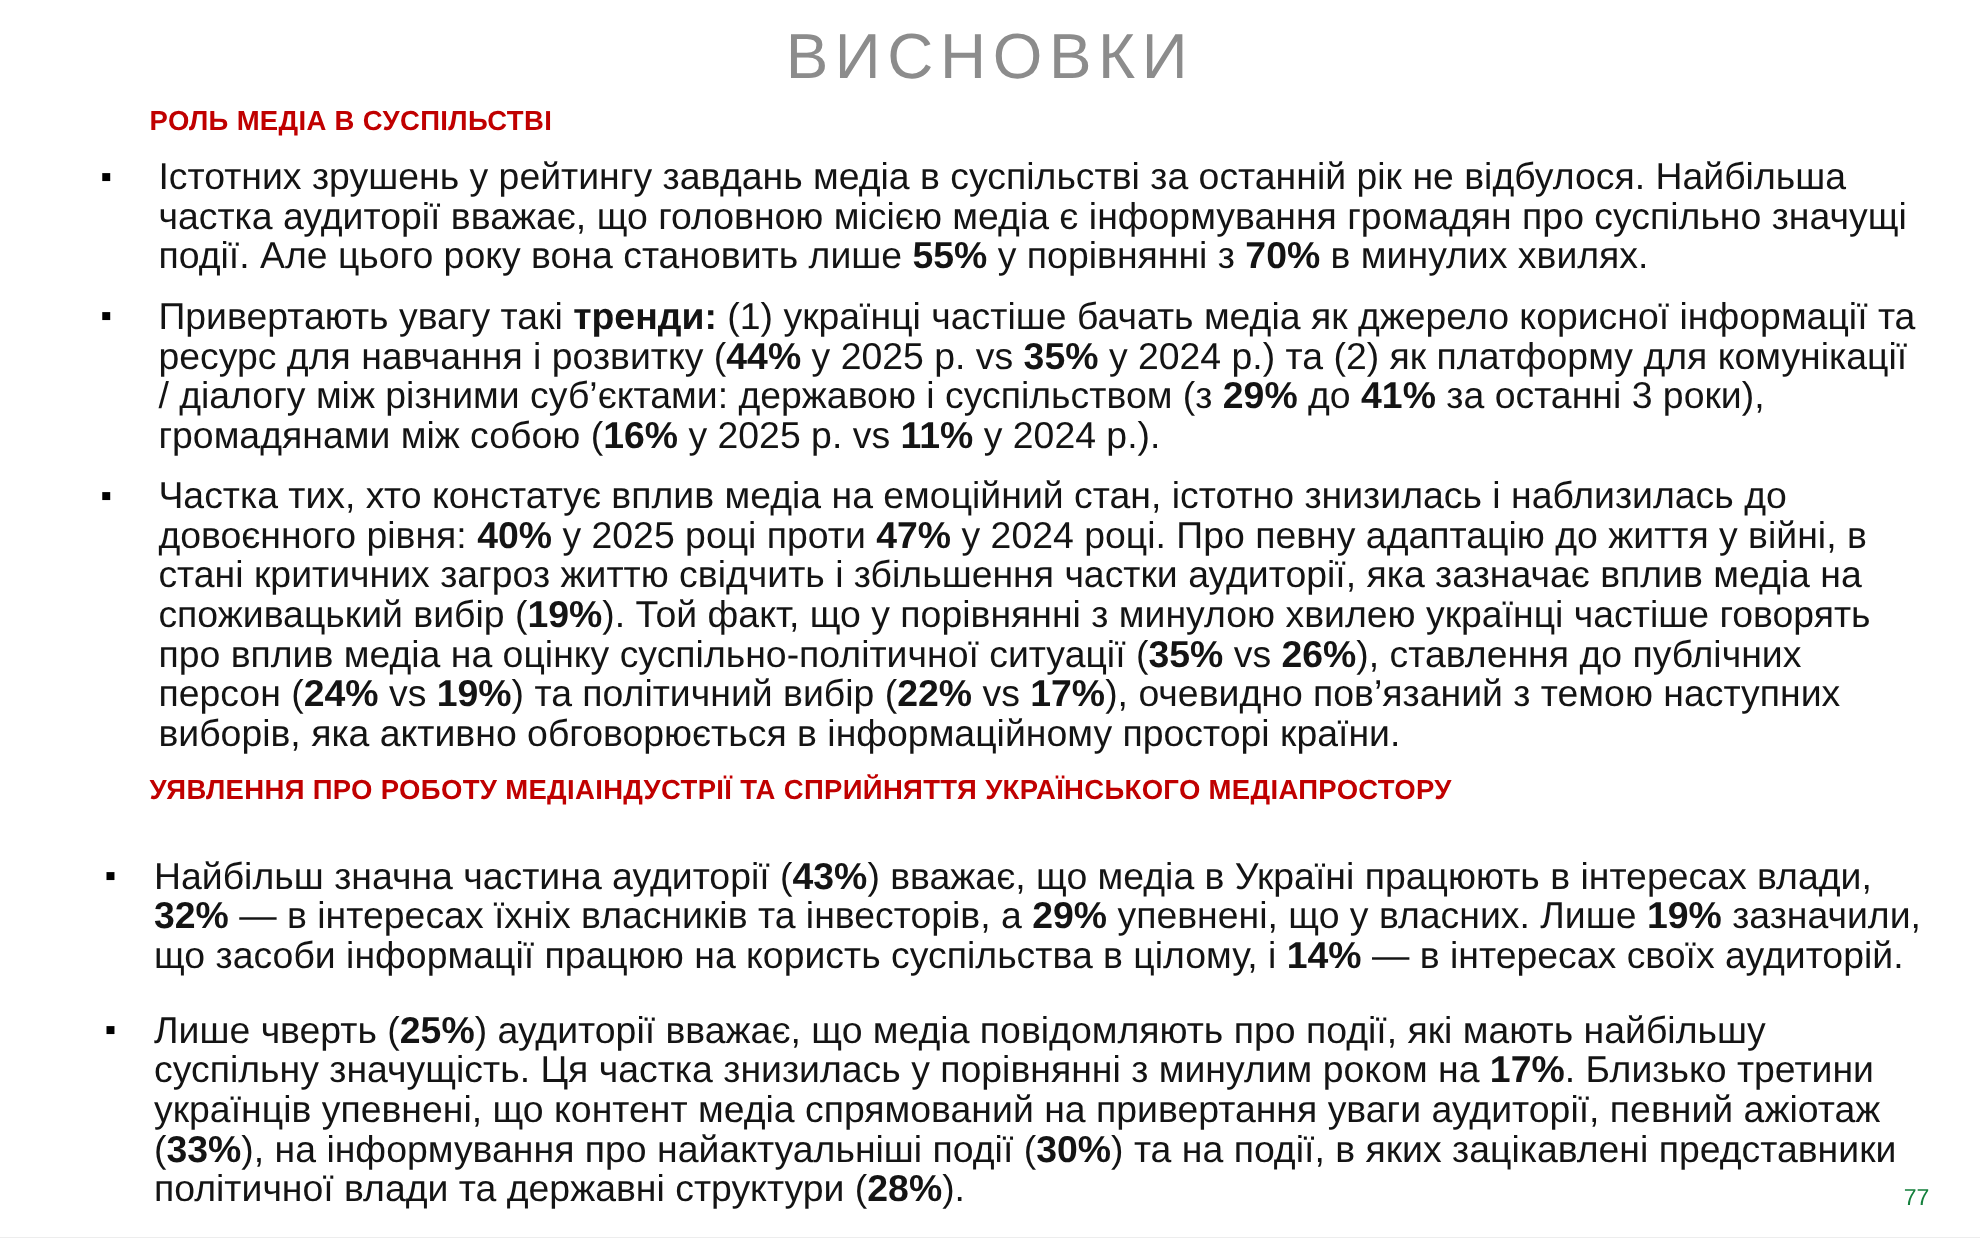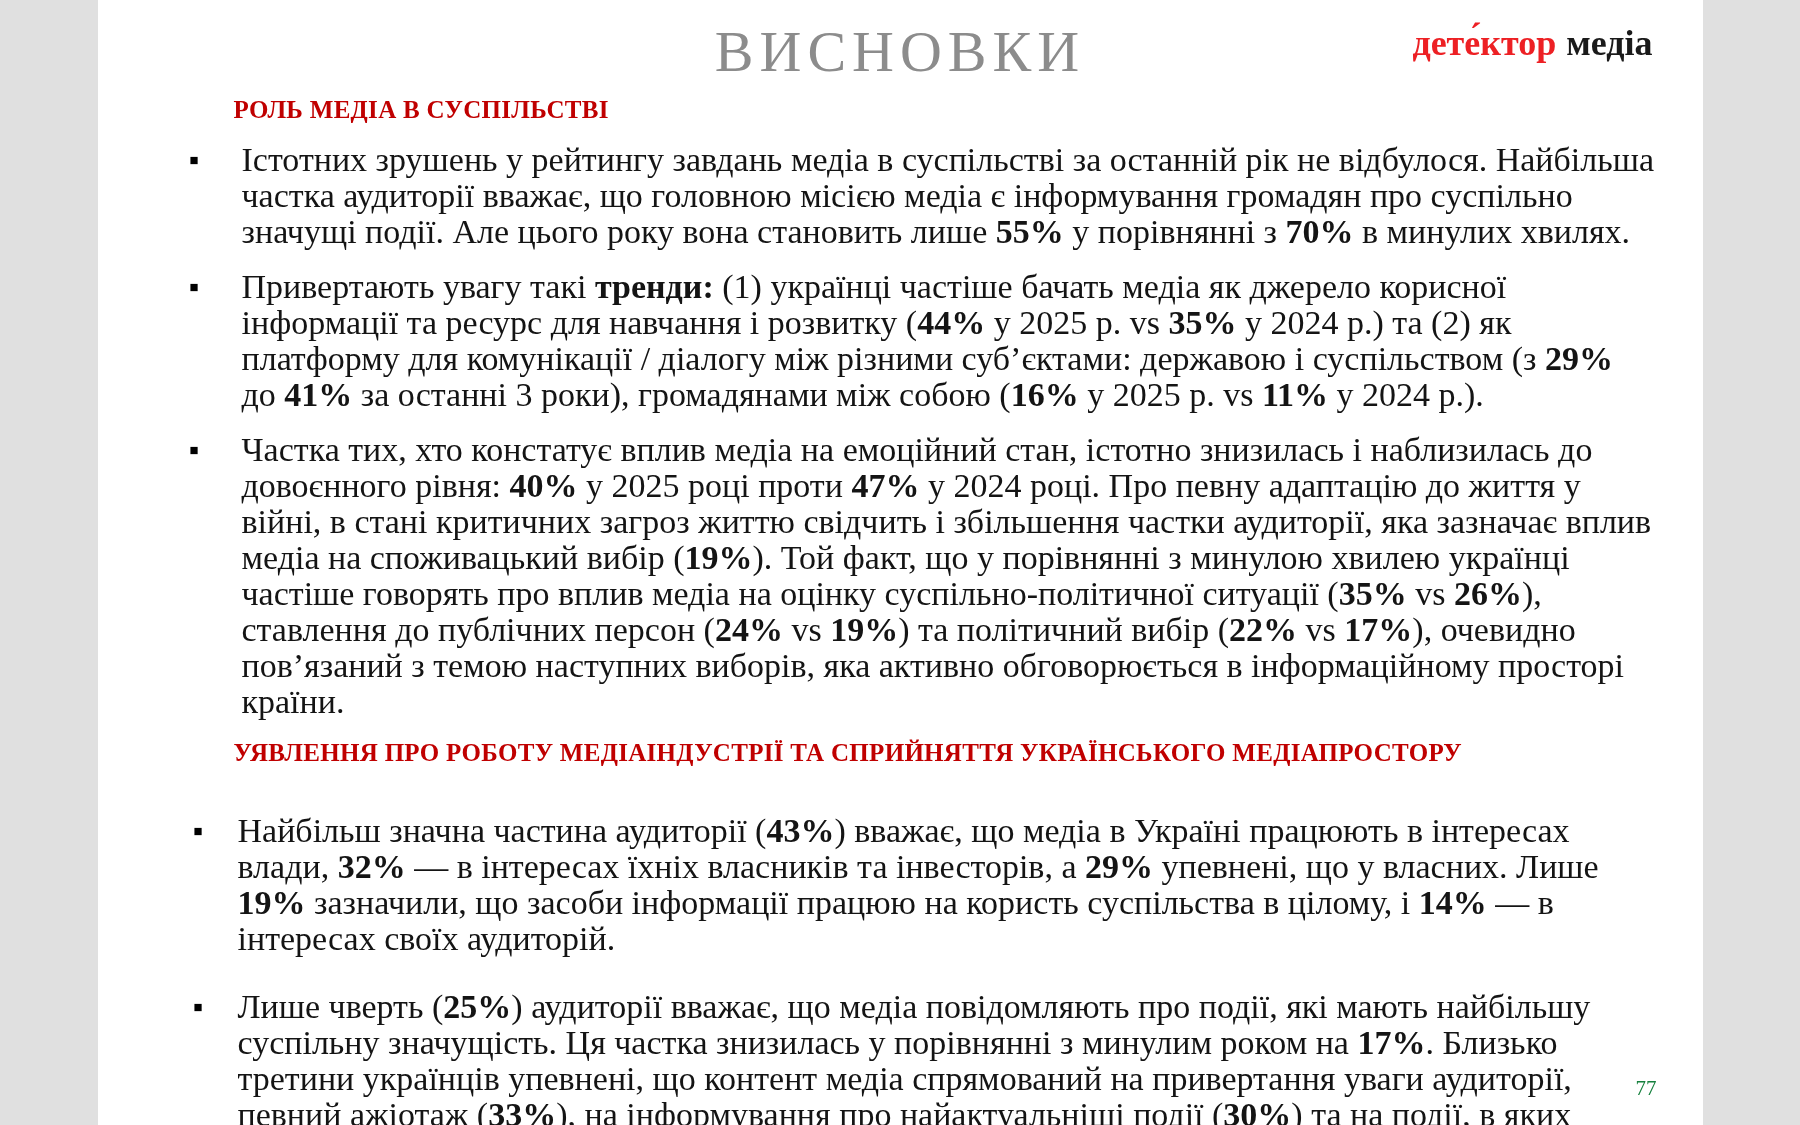--- a/index.html
+++ b/index.html
@@ -1,20 +1,20 @@
 <!DOCTYPE html>
 <html lang="uk"><head>
 <meta charset="utf-8">
 <style>
   html,body { margin:0; padding:0; background:#e0e0e0; }
   .slide {
     position:relative;
-    width:1605px; height:1125px;
+    width:1800px; height:1125px;
     background:#ffffff;
-    font-family:Liberation Serif, serif;
+    font-family:Liberation Sans, sans-serif;
     overflow:hidden;
     margin:0 auto;
   }
   .slide-title {
     position:absolute; top:18px; left:0; right:0;
     text-align:center;
     font-size:58px;
     font-weight:400;
     letter-spacing:6px;
     color:var(--title-gray,#8C8C8C);
@@ -70,23 +70,20 @@
     color:#15803d;
   }
 </style>
 </head>
 <body>
 
 <div class="slide" style="--heading-red: #C00000; --logo-red: #ED2024; --title-gray: #8C8C8C;">
 
   <div class="slide-title">ВИСНОВКИ</div>
 
-  <div class="logo">
-    <span class="logo-red">дете́ктор</span><span class="logo-black">медіа</span>
-  </div>
 
   <div class="slide-body" id="sections">
       <div class="section">
         <div class="section-heading">РОЛЬ МЕДІА В СУСПІЛЬСТВІ</div>
         <div class="bullet">
           <span class="bullet-marker">■</span>
           <div class="bullet-text"><span>Істотних зрушень у рейтингу завдань медіа в суспільстві за останній рік не відбулося. Найбільша частка аудиторії вважає, що головною місією медіа є інформування громадян про суспільно значущі події. Але цього року вона становить лише </span><b>55%</b><span> у порівнянні з </span><b>70%</b><span> в минулих хвилях.</span></div>
         </div>
         <div class="bullet">
           <span class="bullet-marker">■</span>

